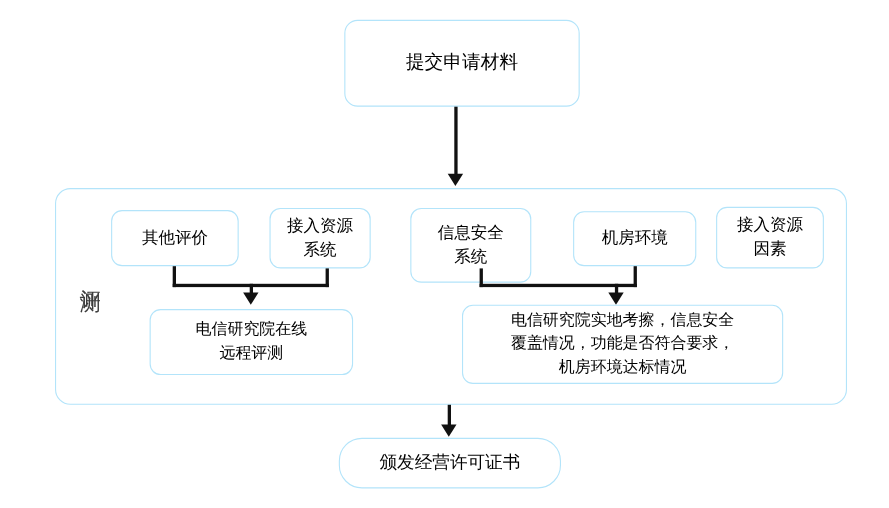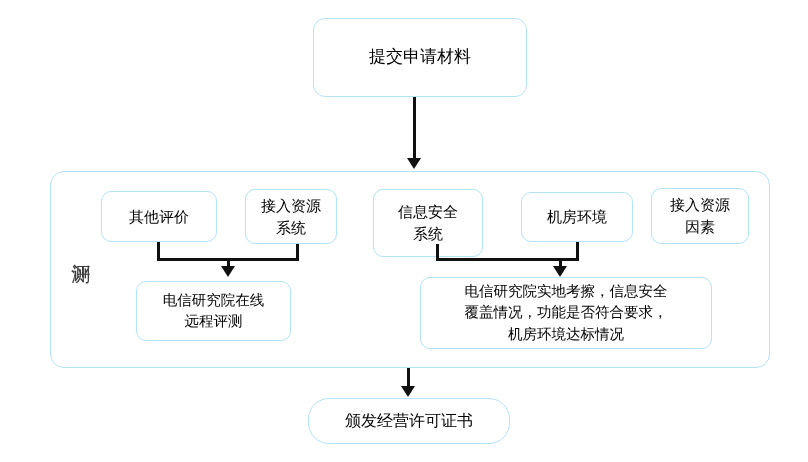--- a/index.html
+++ b/index.html
@@ -48,21 +48,21 @@
     writing-mode:vertical-rl;
     letter-spacing:2px;
   }
 
   #node-filing{      left:101px;top:191px;width:116px;height:51px;font-size:15px;}
   #node-access{      left:245px;top:189px;width:92px;height:55px;font-size:15px;}
   #node-infosec{     left:373px;top:189px;width:110px;height:68px;font-size:15px;}
   #node-equiproom{   left:521px;top:192px;width:112px;height:50px;font-size:15px;}
   #node-otherfactor{ left:651px;top:188px;width:98px;height:56px;font-size:15px;}
 
-  #node-remote{ left:136px;top:281px;width:155px;height:60px;font-size:14.5px;}
+  #node-remote{ left:136px;top:281px;width:185px;height:60px;font-size:14.5px;}
   #node-onsite{ left:420px;top:277px;width:292px;height:72px;font-size:14.5px;}
 
   #node-license{ left:308px;top:398px;width:202px;height:46px;font-size:16px;border-radius:21px;}
 
   
   .line{position:absolute;background:#111111;}
   .vline{width:3px;}
   .hline{height:3px;}
 
   .arrowhead{

